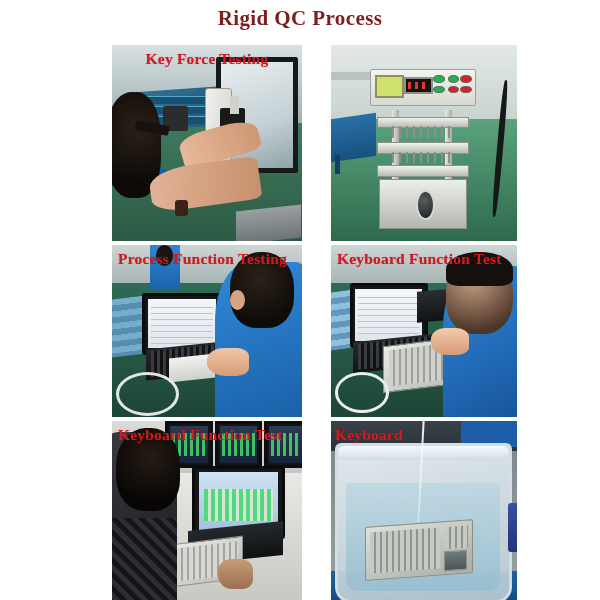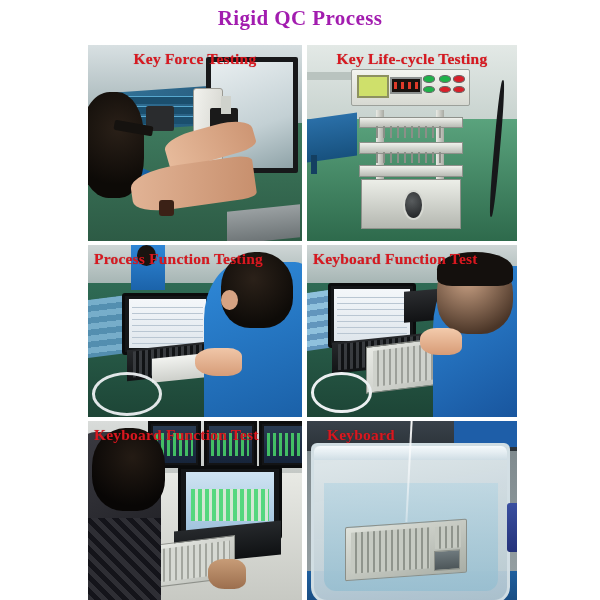--- a/index.html
+++ b/index.html
@@ -6,39 +6,39 @@
   html,body{margin:0;padding:0;}
   body{
     width:600px;height:600px;overflow:hidden;background:#ffffff;
     font-family:"Liberation Serif", serif;
   }
   .page{position:relative;width:600px;height:600px;background:#fff;}
 
   .page-title{
     position:absolute;left:0;top:6px;width:600px;text-align:center;
     font-family:"Liberation Serif", serif;
-    font-weight:bold;font-size:21px;letter-spacing:.4px;color:#a21caf;
+    font-weight:bold;font-size:21px;letter-spacing:.4px;color:#7f1d1d;
   }
 
   .grid{
     position:absolute;left:88px;top:45px;width:424px;height:555px;
     display:grid;grid-template-columns:214px 210px;
     grid-template-rows:196px 172px 187px;
     column-gap:5px;row-gap:4px;background:#ffffff;
   }
 
-  .cell{position:relative;overflow:hidden;background:#222;}
+  .cell{position:relative;overflow:hidden;background:#222;margin-left:24px;}
   .caption{
     position:absolute;left:0;top:4px;width:100%;
     font-family:"Liberation Serif", serif;
     font-weight:bold;font-size:15.5px;line-height:19px;color:#d81820;
     text-align:center;letter-spacing:.2px;z-index:40;
     text-shadow:0 0 1px rgba(120,0,0,.45);
   }
-  .caption.two-line{text-align:left;padding-left:20px;}
+  .caption.two-line{text-align:left;padding-left:4px;}
   .caption .l2{display:block;}
   .cap-left{text-align:left;padding-left:6px;}
 
   
   .scene{position:absolute;inset:0;}
 
   
   .p1{background:linear-gradient(#cfd6d8 0%,#b9c4c6 22%,#3f6b55 23%,#2f5a46 100%);}
   .p1 .bench{position:absolute;left:0;top:40%;width:100%;height:60%;
     background:linear-gradient(#3e7a5e,#2d5b45);}
@@ -274,21 +274,20 @@
           <div class="plate" style="top:30%"></div>
           <div class="pins" style="top:36%"></div>
           <div class="plate" style="top:46%"></div>
           <div class="pins" style="top:52%"></div>
           <div class="plate" style="top:60%"></div>
           <div class="body"></div>
           <div class="knob"></div>
         </div>
         <div class="cable"></div>
       </div>
-      <div class="caption">Key Life-cycle Testing</div>
     </div>
 
     <div class="cell bench-scene p3">
       <div class="scene">
         <div class="topwall"></div>
         <div class="deck"></div>
         <div class="lady"></div>
         <div class="ladyhead"></div>
         <div class="bin"></div>
         <div class="lap" style="left:16%;top:28%;width:42%;height:36%;">

